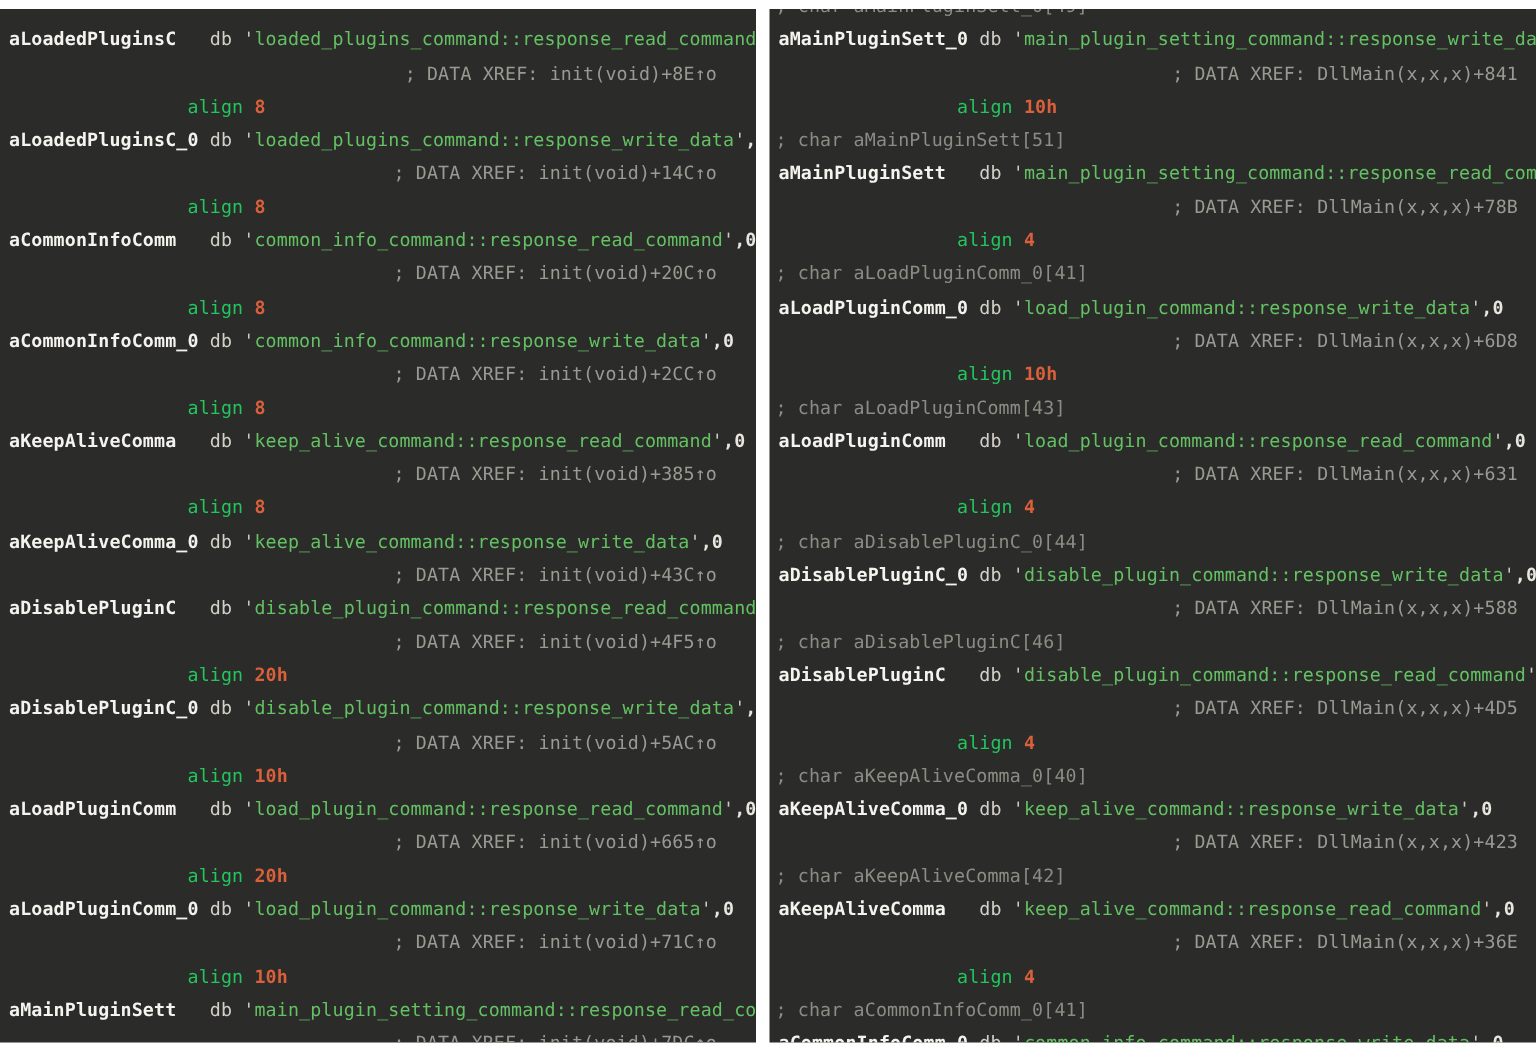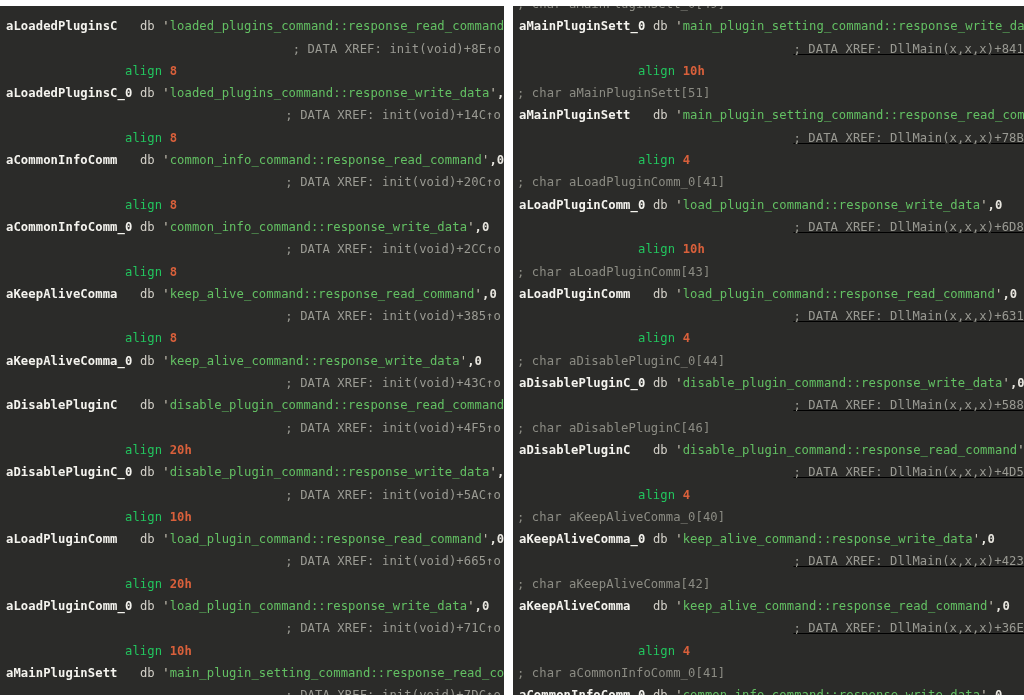--- a/index.html
+++ b/index.html
@@ -56,22 +56,22 @@
   .panel-right .code { top: -13px; }
 
   .line {
     height: 22.3px;
     white-space: pre;
     overflow: hidden;
   }
   
   .ln-name  { padding-left: 6px; }
   .ln-align { padding-left: 6px; }
-  .ln-xref  { padding-left: 6px; text-align: right; padding-right: 3px; }
-  .panel-right .ln-xref { padding-right: 0px; text-decoration: underline; }
+  .ln-xref  { padding-left: 6px; text-align: right; padding-right: 26px; }
+  .panel-right .ln-xref { padding-right: 12px; }
   .ln-cmt   { padding-left: 4px; }
 
   
   .t-label   { color: #f4f3ee; font-weight: bold; }
   .t-db      { color: #d3d0c8; }
   .t-quote   { color: #cfcabc; }
   .t-str     { color: #63c063; }
   .t-num     { color: #e8e6df; font-weight: bold; }
   .t-kw      { color: #22c55e; }
   .t-alignv  { color: #d9603b; font-weight: bold; }

